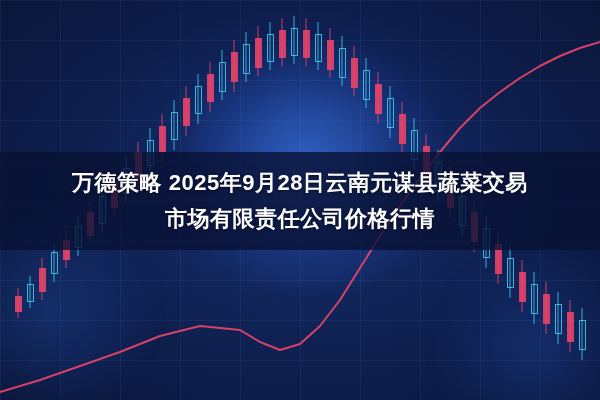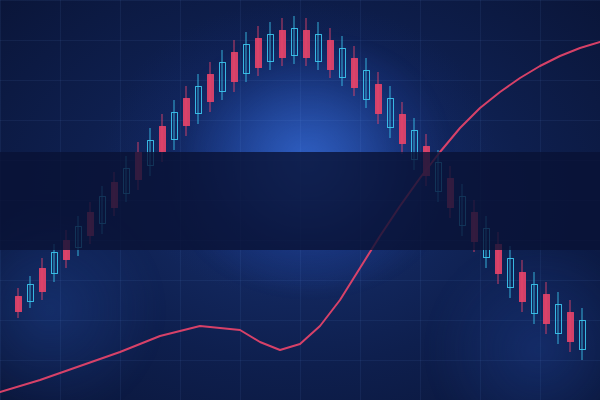--- a/index.html
+++ b/index.html
@@ -328,15 +328,17 @@
         <div class="wick" style="top: 0px; height: 52px; background: rgb(60, 200, 240); opacity: 0.85;"></div>
         <div class="body" style="top: 12px; height: 28px; background: transparent; border: 1px solid rgb(60, 200, 240); opacity: 0.9;"></div>
       </div>
     </div>
 
   <svg id="lines" viewBox="0 0 600 400" preserveAspectRatio="none">
     <polyline id="trend-path" fill="none" stroke="#e8446a" stroke-width="2" stroke-linejoin="round" stroke-linecap="round" opacity="0.92" points="0,392 40,380 80,366 120,352 160,336 200,326 240,330 260,342 280,350 300,344 320,326 340,300 360,268 380,236 400,206 420,178 440,152 460,128 480,108 500,92 520,78 540,66 560,56 580,48 600,42"></polyline>
   </svg>
 
   <div id="title-band">
+    <div class="title-line">万德策略 2025年9月28日云南元谋县蔬菜交易</div>
+    <div class="title-line">市场有限责任公司价格行情</div>
   </div>
 
 </div>
 
 </body></html>

